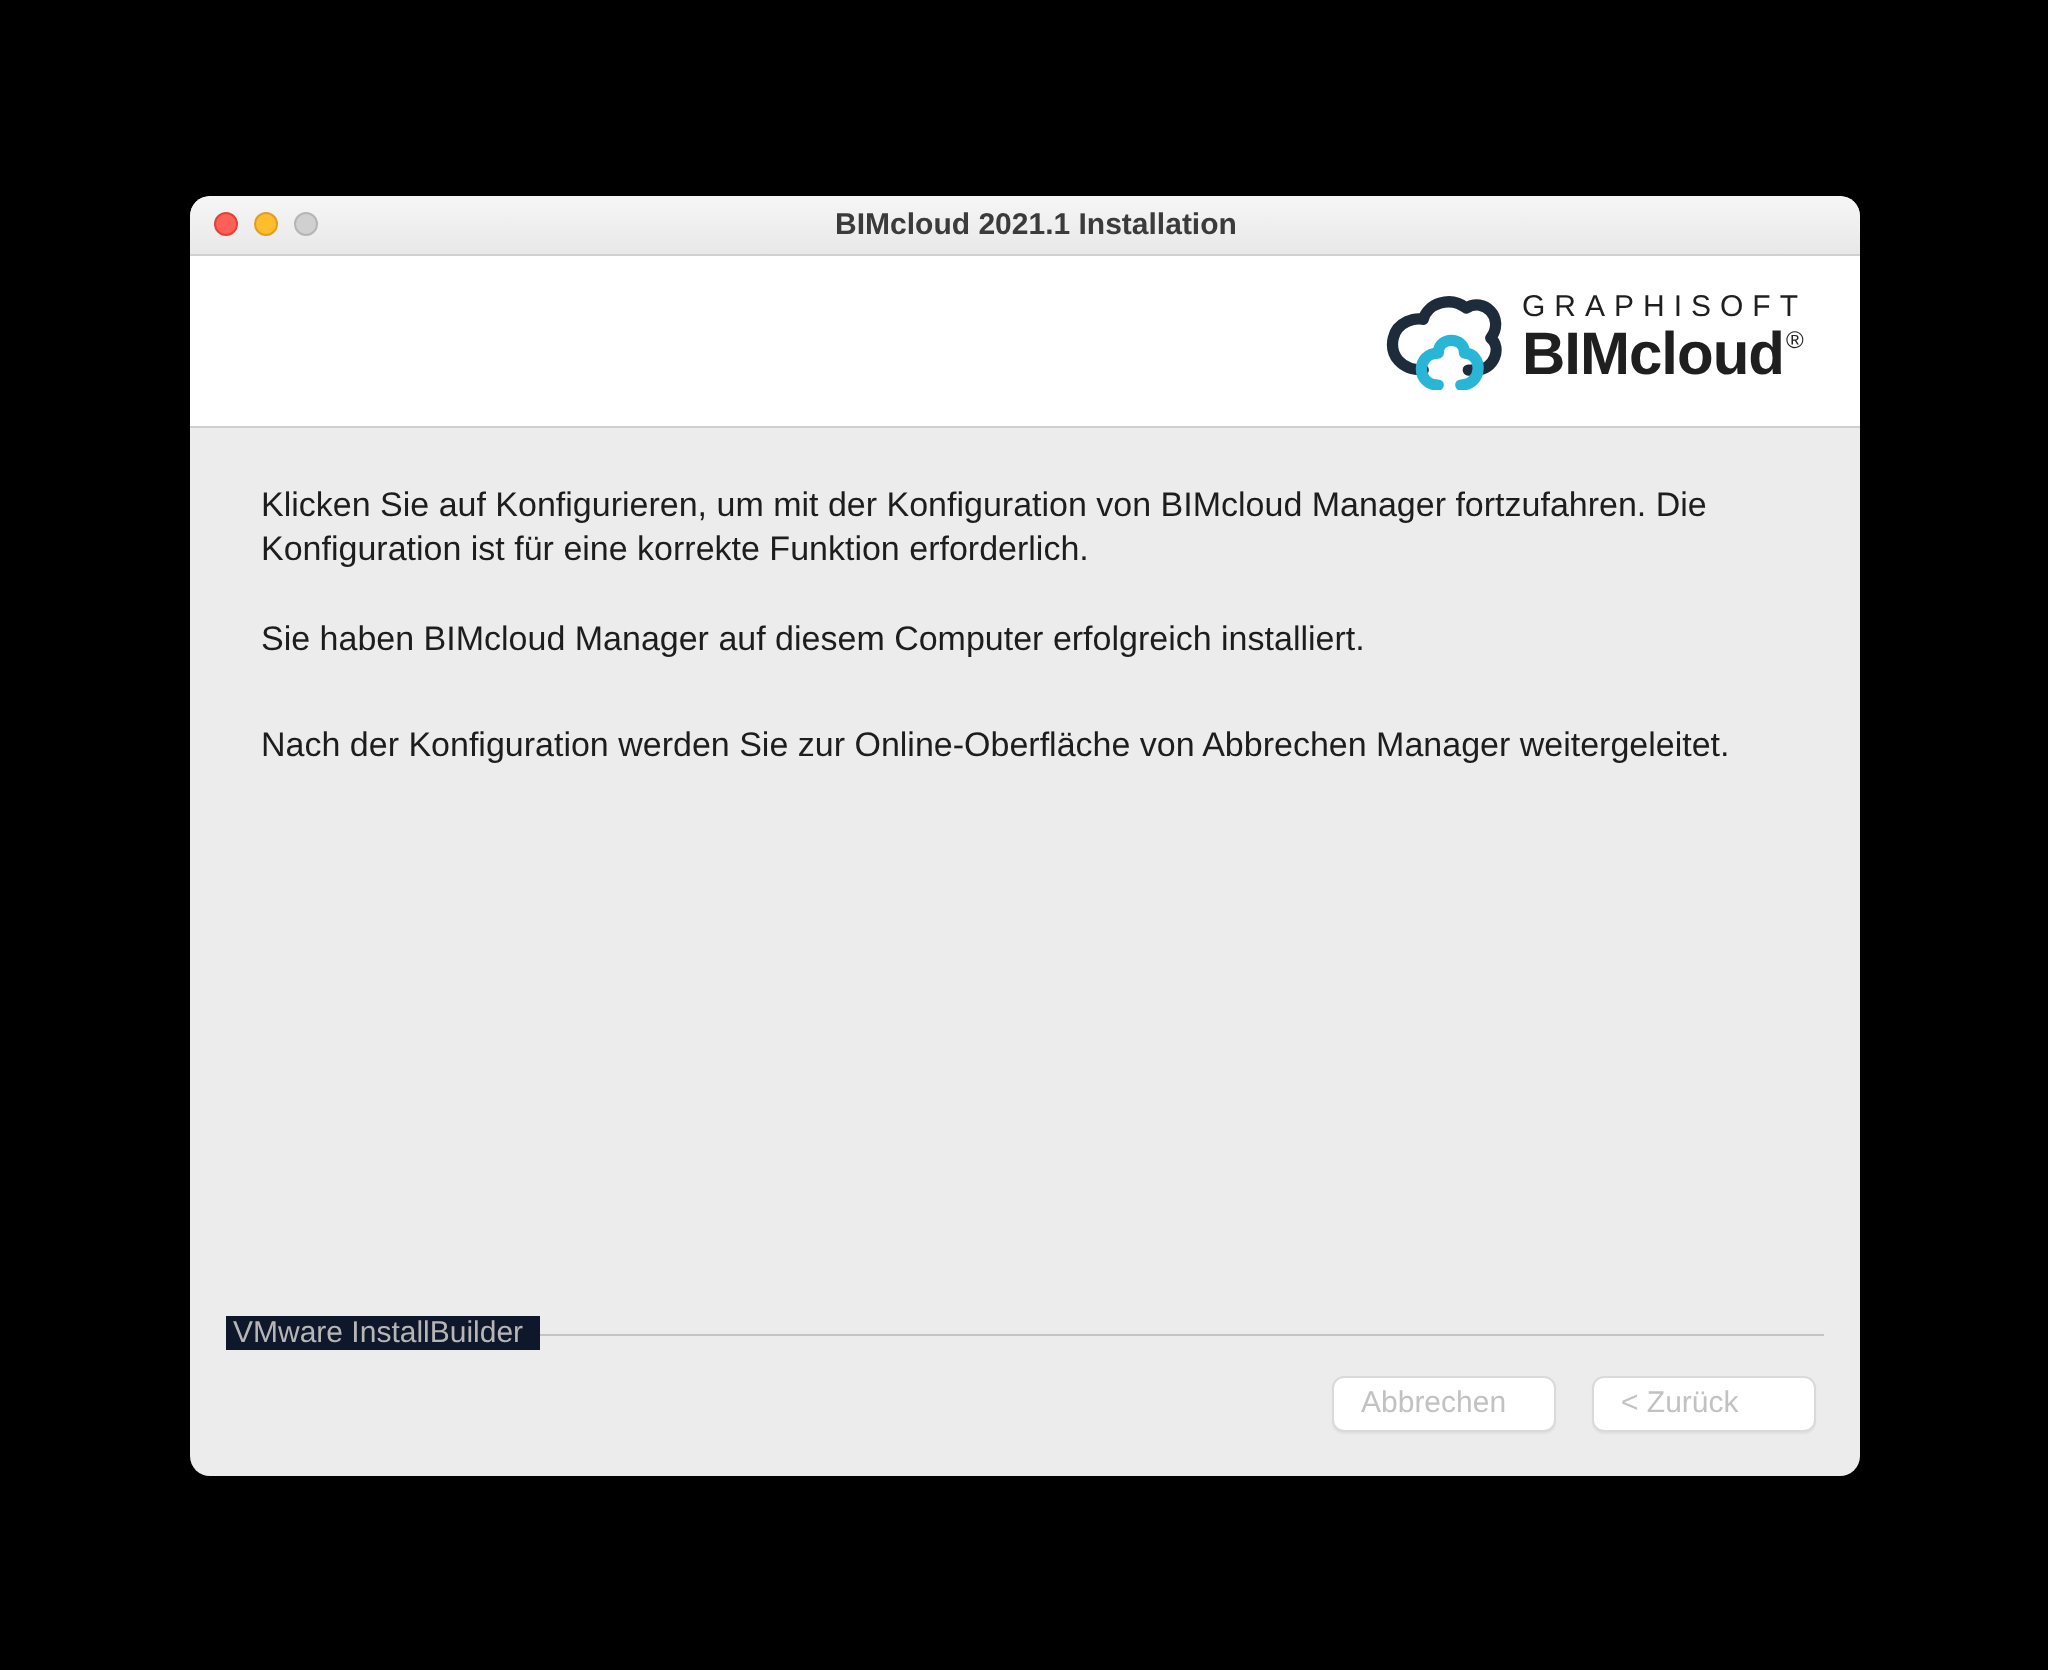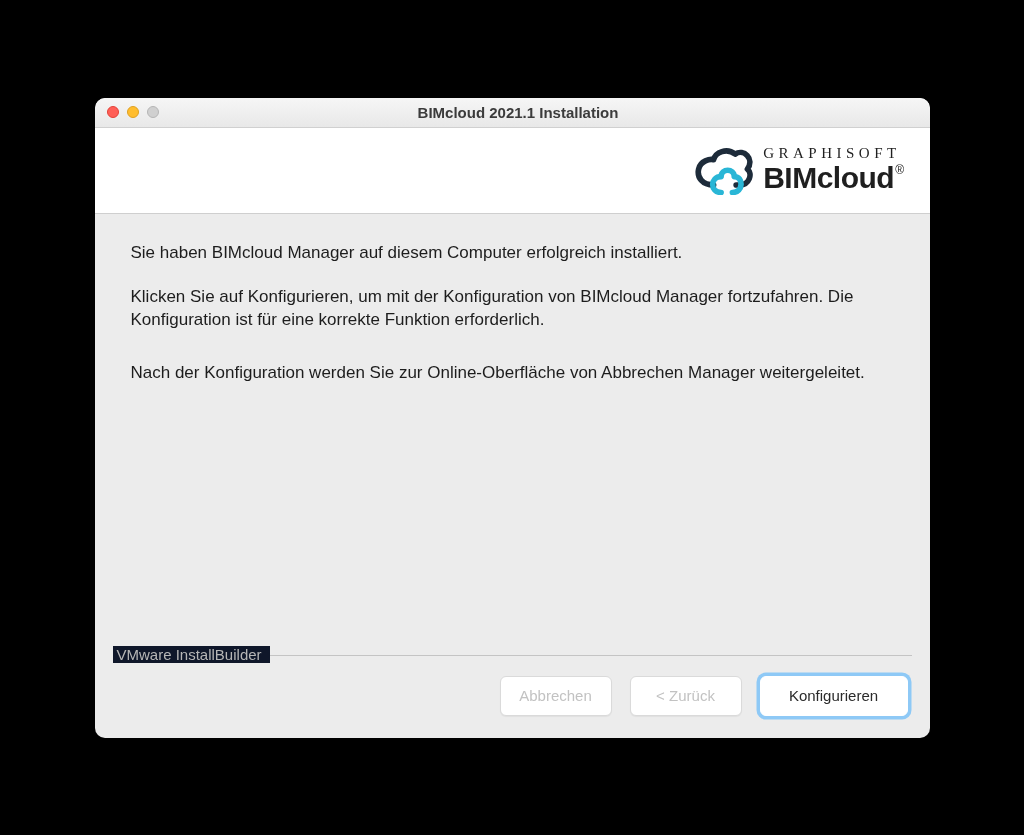--- a/index.html
+++ b/index.html
@@ -65,21 +65,21 @@
       padding-right:26px;
       border-bottom:1px solid #cfcfcf;
     }
     .logo-text {
       display:flex;
       flex-direction:column;
       margin-left:10px;
       line-height:1.05;
     }
     .logo-brand-top {
-      font-family:Liberation Serif, serif;
+      font-family:Liberation Sans, sans-serif;
       font-size:15px;
       letter-spacing:4.5px;
       font-weight:400;
       color:#1f1f1f;
     }
     .logo-brand-main {
       font-family:"Helvetica Neue",Arial,sans-serif;
       font-size:30px;
       font-weight:800;
       color:#1f1f1f;
@@ -129,30 +129,30 @@
       padding-left:4px;
     }
     .button-row {
       display:flex;
       justify-content:flex-end;
       gap:18px;
       padding:0 22px 22px 22px;
     }
     .mac-btn {
       min-width:112px;
-      height:40px;
+      height:28px;
       border-radius:6px;
       font-size:15px;
       background:#ffffff;
       border:1px solid #dadada;
       color:#2a2a2a;
       box-shadow: 0 1px 1px rgba(0,0,0,0.05);
       padding: 2px 14px;
       cursor:default;
-      text-align:center;
+      text-align:left;
     }
     .mac-btn.disabled {
       color:#c2c2c2;
       cursor:default;
     }
     .mac-btn.primary {
       border:1px solid #ffffff;
       box-shadow: 0 0 0 3.5px #8ec9f6, 0 1px 1px rgba(0,0,0,0.05);
       min-width:148px;
       font-weight:400;
@@ -180,28 +180,27 @@
     </svg>
     <div class="logo-text">
       <span class="logo-brand-top">GRAPHISOFT</span>
       <span class="logo-brand-main">
         <span>BIMcloud</span><sup>®</sup>
       </span>
     </div>
   </div>
 
   <div class="body-area">
+    <p>Klicken Sie auf Konfigurieren, um mit der Konfiguration von BIMcloud Manager fortzufahren. Die Konfiguration ist für eine korrekte Funktion erforderlich.</p>
     <p>Sie haben BIMcloud Manager auf diesem Computer erfolgreich installiert.</p>
-    <p>Klicken Sie auf Konfigurieren, um mit der Konfiguration von BIMcloud Manager fortzufahren. Die Konfiguration ist für eine korrekte Funktion erforderlich.</p>
     <p style="margin-top:30px">Nach der Konfiguration werden Sie zur Online-Oberfläche von Abbrechen Manager weitergeleitet.</p>
   </div>
 
   <div class="builder-line">
     <span class="builder-text">VMware InstallBuilder</span>
   </div>
 
   <div class="button-row">
     <button class="mac-btn disabled">Abbrechen</button>
     <button class="mac-btn disabled">&lt; Zurück</button>
-    <button class="mac-btn primary">Konfigurieren</button>
   </div>
 
 </div>
 
 </body></html>

